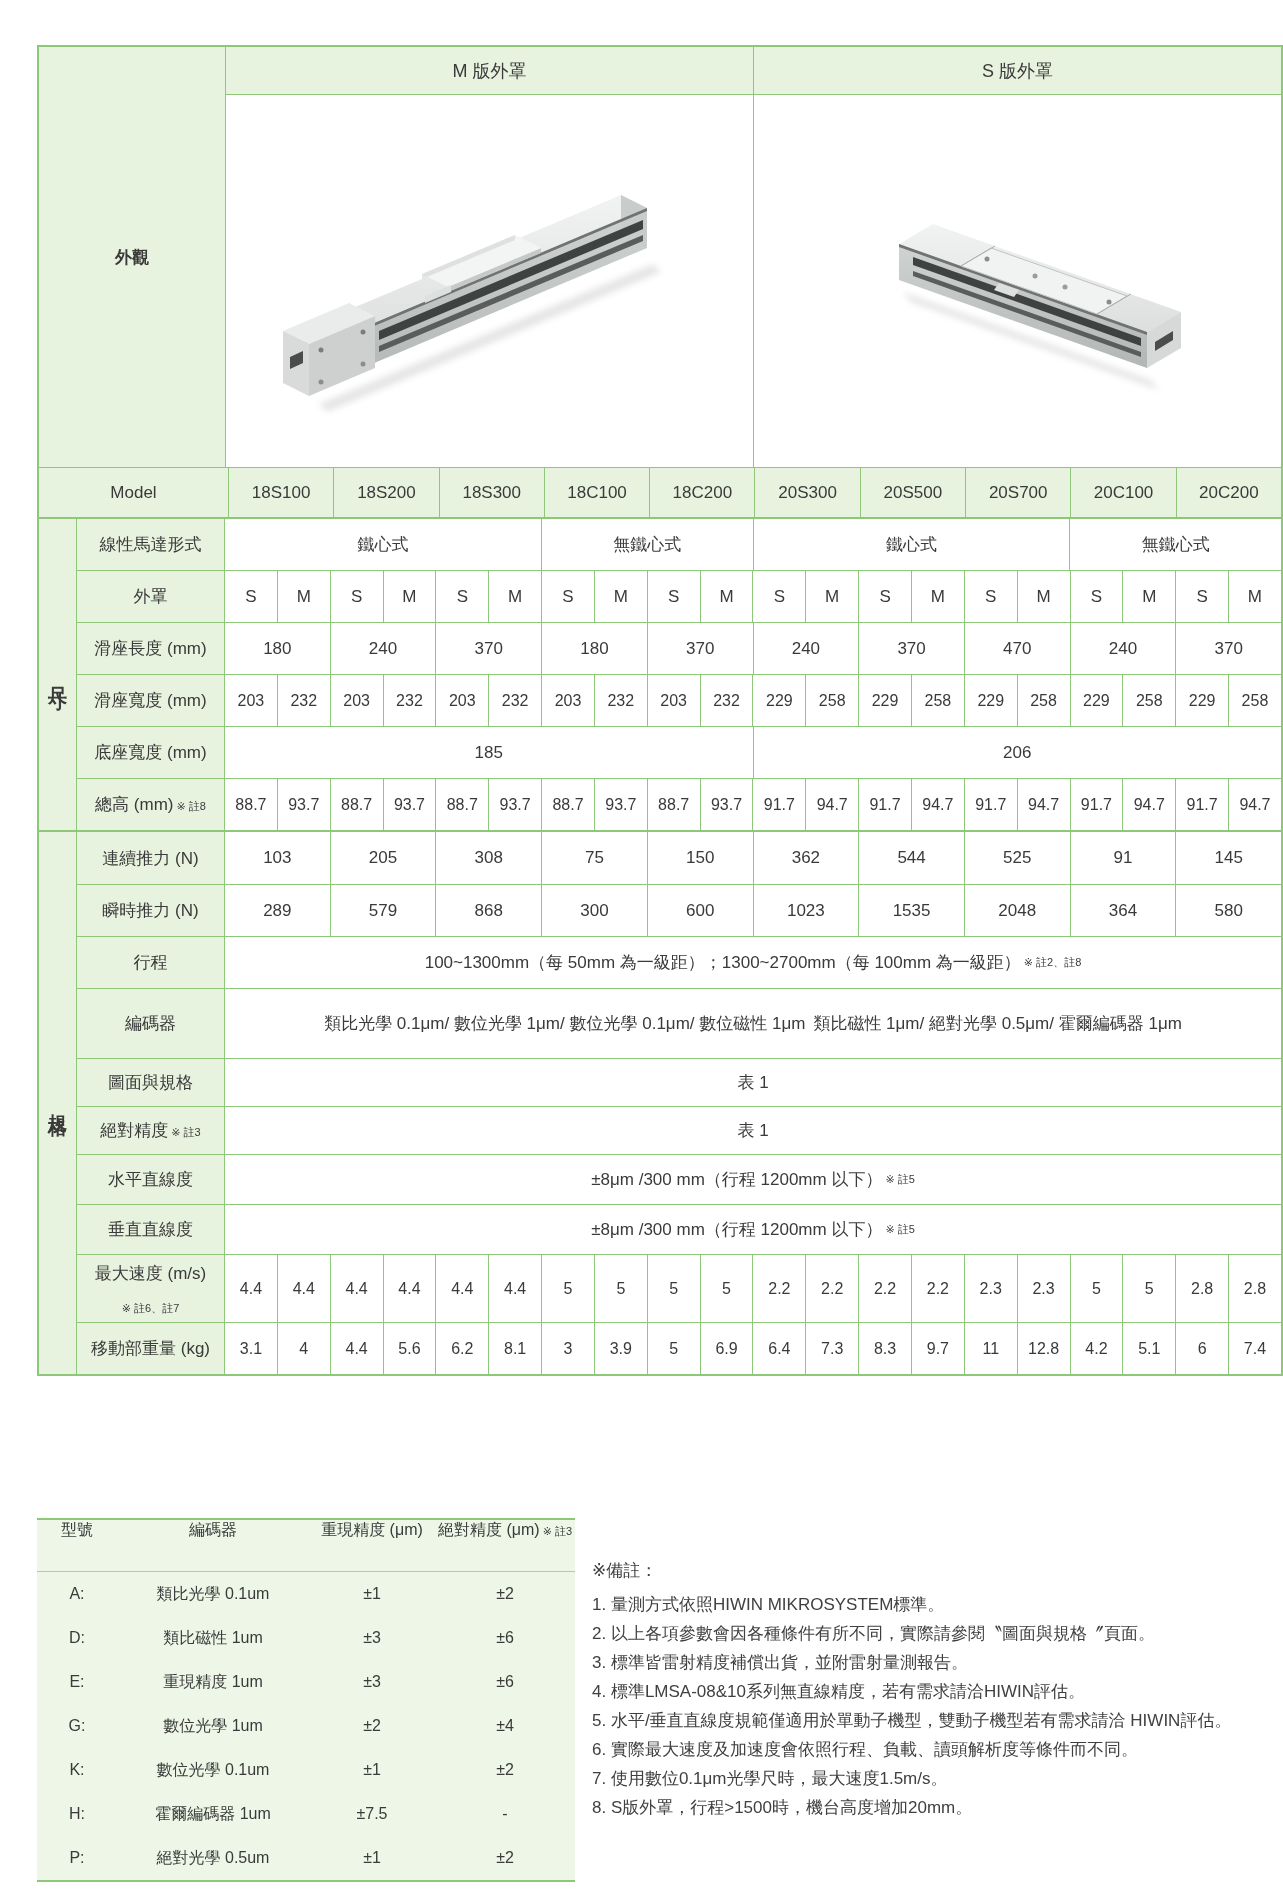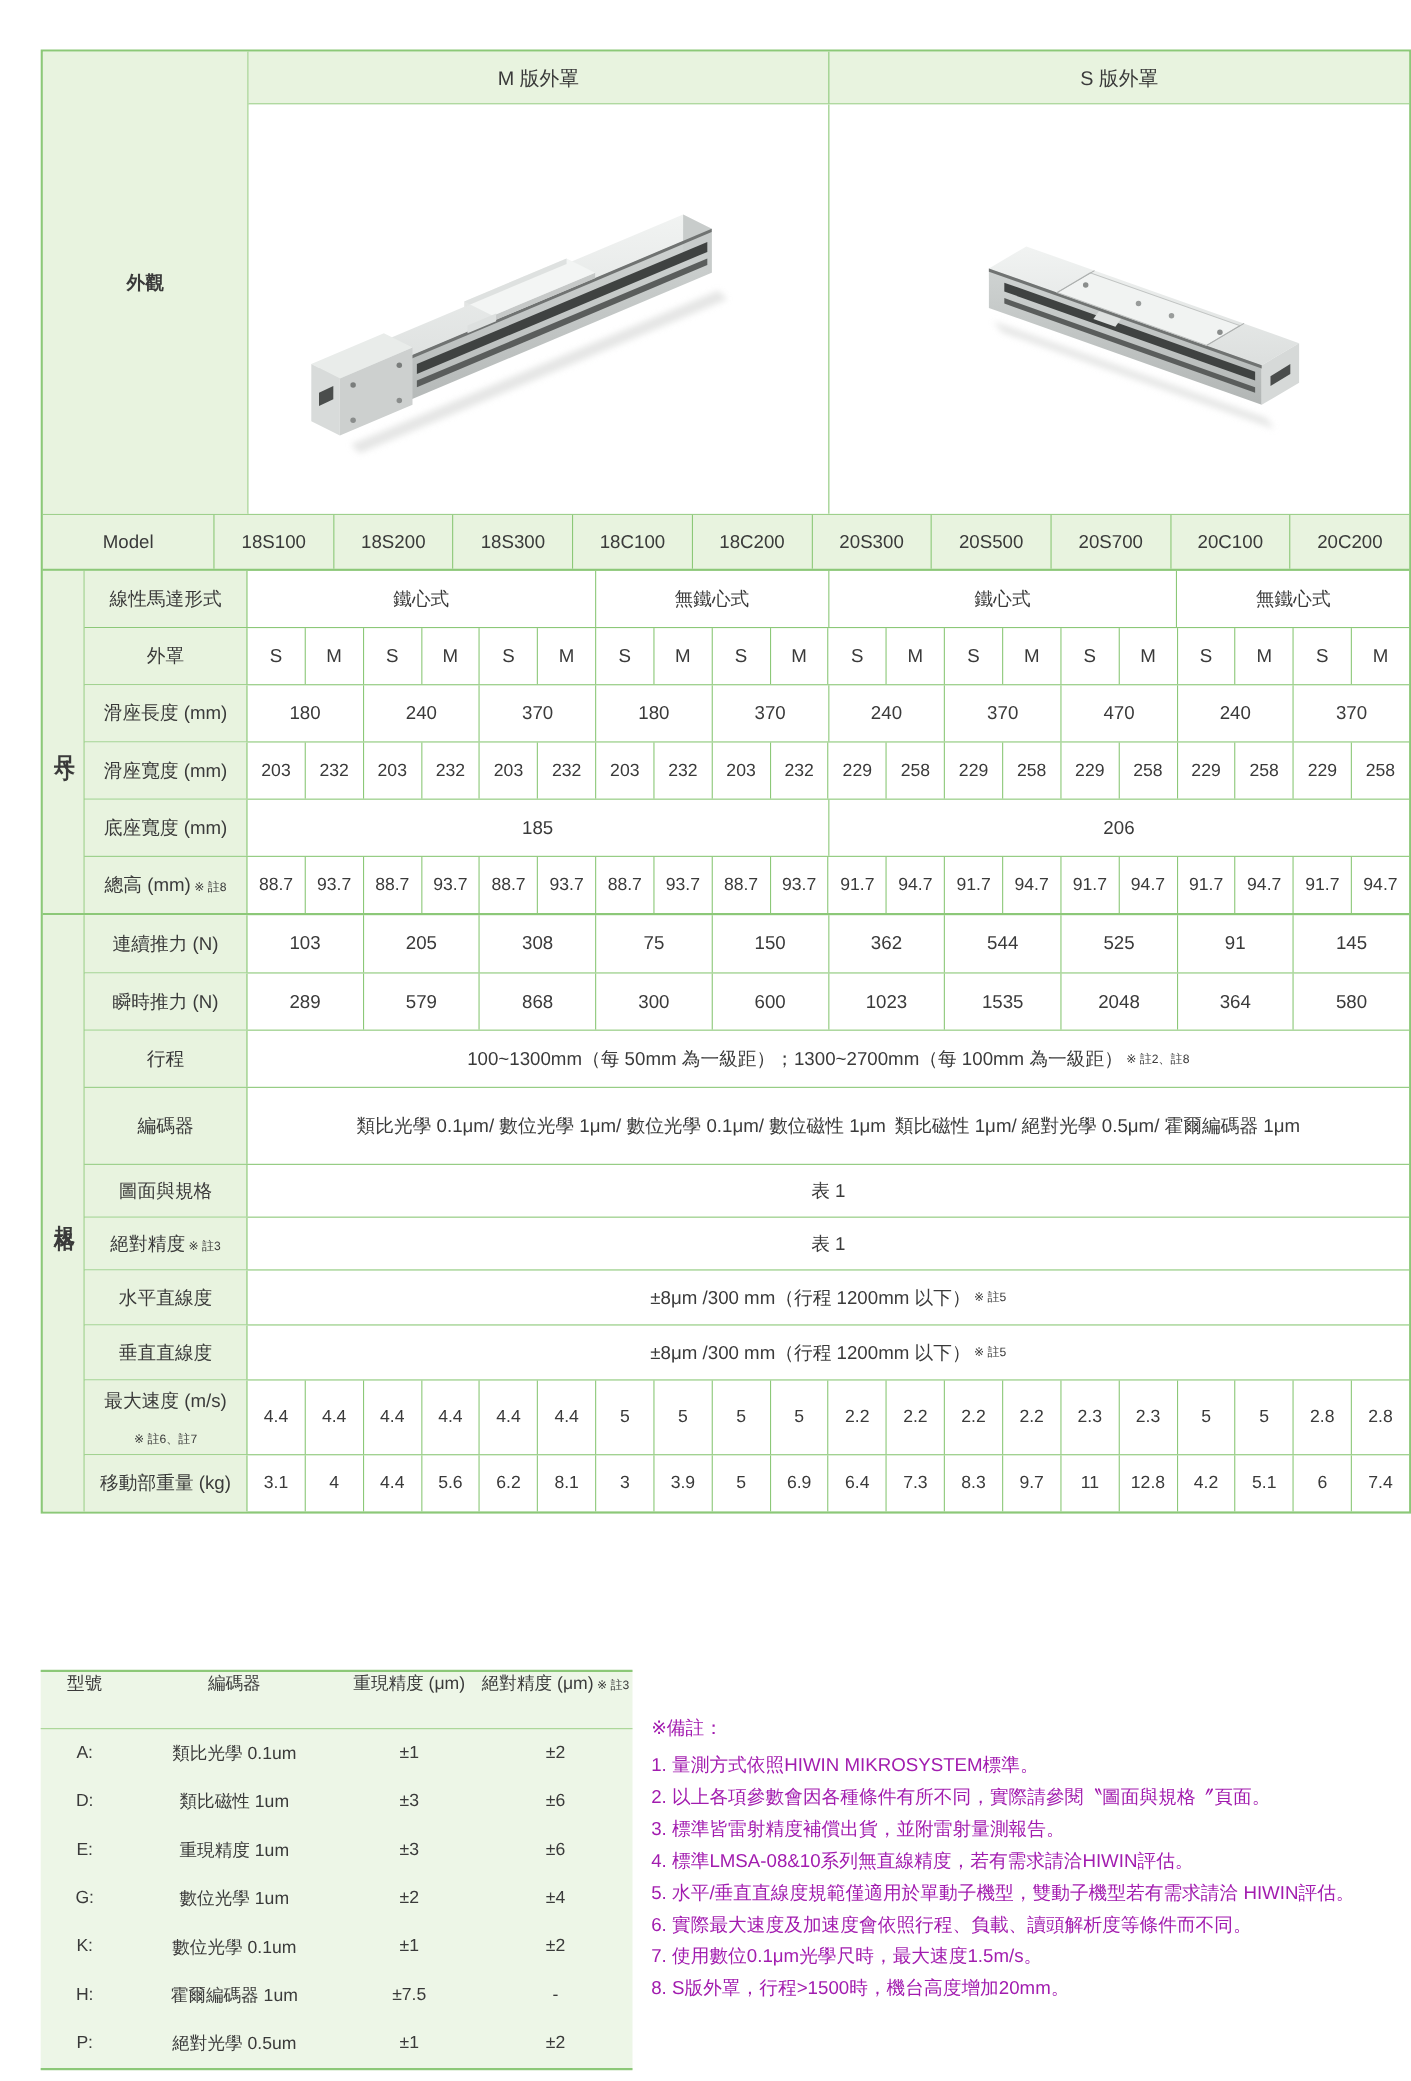--- a/index.html
+++ b/index.html
@@ -29,40 +29,40 @@
   .top-block{display:flex;height:420px}
   .appearance{width:187px;flex-shrink:0;background:var(--grn);display:flex;align-items:center;justify-content:center;font-size:17px;font-weight:600;border-right:1px solid var(--bd)}
   .top-right{flex:1;display:flex;flex-direction:column;min-width:0}
   .hdr-row{height:48px;display:flex;background:var(--grn);border-bottom:1px solid var(--bd)}
   .hdr-row .c{flex:1;font-size:18px;font-weight:500}
   .hdr-row .c + .c,.img-row .c + .c{border-left:1px solid var(--bd)}
   .img-row{flex:1;display:flex;background:#fff}
   .img-row .c{flex:1}
 
   .model-row{display:flex;height:50px;background:var(--grn);border-top:1px solid var(--bd)}
-  .rl-wide{width:156px;flex-shrink:0;display:flex;align-items:center;justify-content:center;font-size:17px;border-right:1px solid var(--bd)}
+  .rl-wide{width:190px;flex-shrink:0;display:flex;align-items:center;justify-content:center;font-size:17px;border-right:1px solid var(--bd)}
 
   .h48{height:48px}.h50{height:50px}.h51{height:51px}.h52{height:52px}.h68{height:68px}.h70{height:70px}
   .cjk{font-weight:500}
   .nt{font-size:11px;font-weight:500;margin-left:3px;white-space:nowrap}
   .enc-cell{flex-direction:row;justify-content:center;gap:8px;font-weight:500}
   .lbl2{font-size:11px;font-weight:400;margin-top:16px}
   .num{font-size:16px}
 
   
   .enc-tbl{position:absolute;left:37px;top:1518px;width:538px;background:var(--grn2);border-top:2px solid var(--bd);border-bottom:2px solid var(--bd)}
   .enc-head{display:flex;height:52px;align-items:flex-start;border-bottom:1px solid #a6d492;font-size:16px;font-weight:500}
   .enc-row{display:flex;height:44px;align-items:center;font-size:16px}
   .ecol1{width:80px;text-align:center}
   .ecol2{width:192px;text-align:center}
   .ecol3{width:126px;text-align:center}
   .ecol4{flex:1;text-align:center}
 
   
-  .notes{position:absolute;left:592px;top:1556px;width:690px;font-size:17px;line-height:29px;color:#a21caf}
+  .notes{position:absolute;left:592px;top:1556px;width:690px;font-size:17px;line-height:29px;color:#404040}
   .notes-title{margin-bottom:5px}
   .note-item{padding-left:26px;text-indent:-26px}
 </style>
 </head>
 <body>
 
 <div class="page">
 
   <div class="tbl">
 

